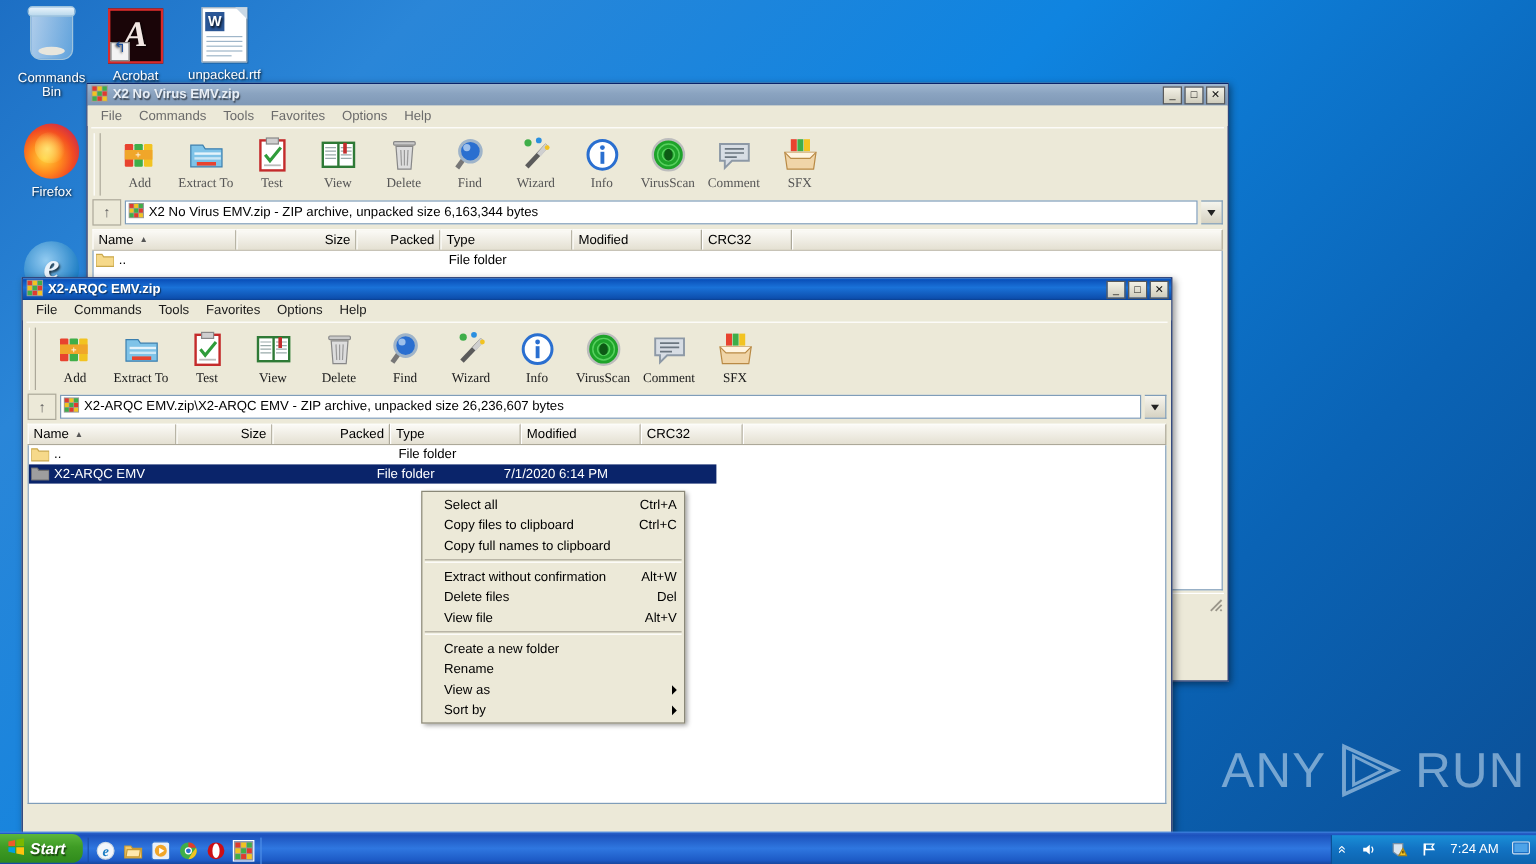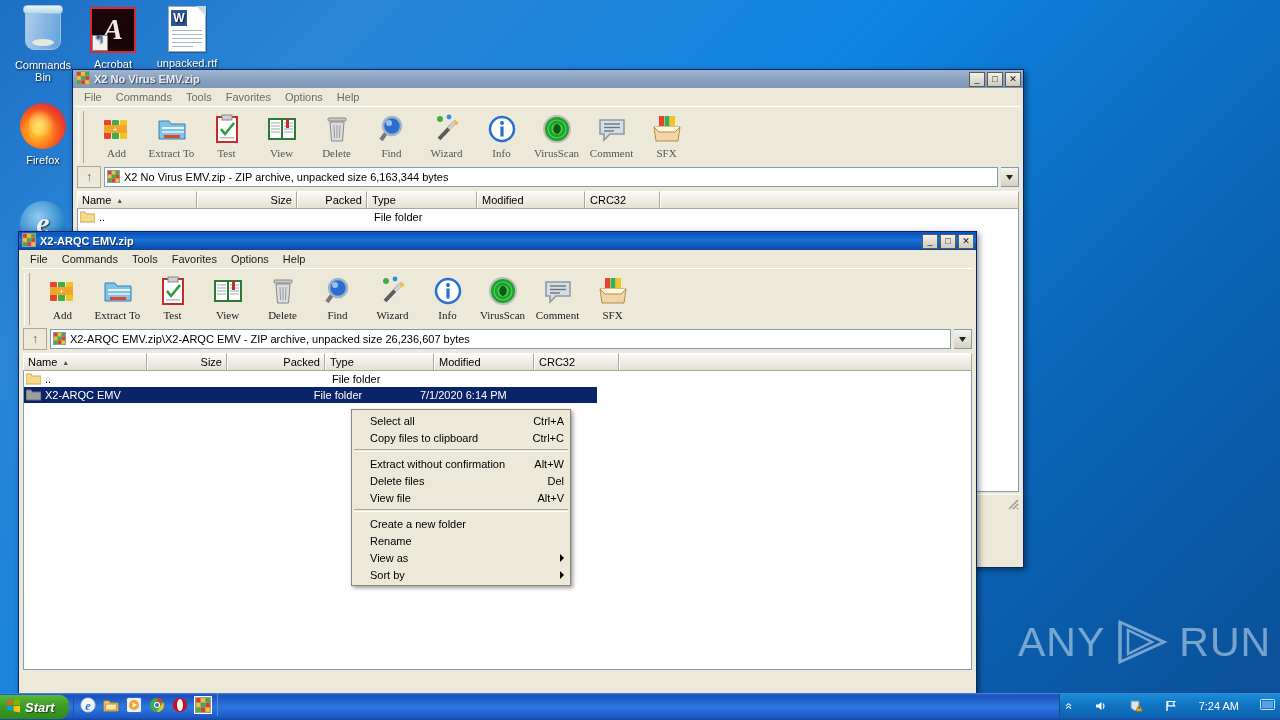--- a/index.html
+++ b/index.html
@@ -107,29 +107,29 @@
      border:1px solid #8a8878;box-shadow:2px 2px 4px rgba(0,0,0,.4);padding:2px 0;z-index:60;}
   .mi{display:flex;align-items:center;height:17px;padding:0 6px 0 18px;font-size:11px;color:#000;position:relative;}
   .mi .acc{margin-left:auto;padding-left:14px;color:#000;}
   .mi .arrow{margin-left:auto;width:0;height:0;border-left:4px solid #000;
      border-top:4px solid transparent;border-bottom:4px solid transparent;}
   .msep{height:1px;margin:3px 2px;border-top:1px solid #aca899;border-bottom:1px solid #fff;}
 
   
   #taskbar{position:absolute;left:0;bottom:0;width:1280px;height:26px;
      background:linear-gradient(180deg,#2a60c8 0%,#1c52bd 8%,#2f77e0 50%,#1d5ac6 88%,#16479f 100%);
-     border-top:1px solid #3f7fe0;display:flex;align-items:flex-start;}
+     border-top:1px solid #3f7fe0;display:flex;align-items:flex-end;}
   #startbtn{height:24px;margin:1px 4px 1px 0;padding:0 14px 0 6px;display:flex;align-items:center;gap:4px;
      background:linear-gradient(180deg,#5bb63c 0%,#3f9c25 45%,#2f8a1b 100%);
      border-radius:0 9px 9px 0;color:#fff;font-size:13px;font-weight:bold;font-style:italic;
      text-shadow:1px 1px 1px rgba(0,0,0,.55);}
   .ql{display:flex;align-items:center;gap:7px;padding:0 6px;height:22px;
      border-left:1px solid #1a4fa8;border-right:1px solid #4e8fe8;}
   .qli{width:16px;height:16px;position:relative;}
-  #tray{margin-left:auto;height:24px;display:flex;align-items:center;gap:21px;padding:0 6px;
+  #tray{margin-left:auto;height:24px;display:flex;align-items:center;gap:11px;padding:0 6px;
      background:linear-gradient(180deg,#1a8fd8 0%,#1274c4 45%,#0d63ae 100%);
      border-left:1px solid #0b4f96;color:#fff;font-size:11px;}
   .trayico{width:14px;height:14px;position:relative;}
 </style>
 </head>
 <body>
 
 <div id="desktop">
 
   <div class="desk-icon" style="left:6px;top:4px;">
@@ -700,20 +700,24 @@
 <div id="ctxmenu">
 
   <div class="mi">
     <span>Select all</span>
     <span class="acc">Ctrl+A</span>
   </div>
   <div class="mi">
     <span>Copy files to clipboard</span>
     <span class="acc">Ctrl+C</span>
   </div>
+  <div class="mi">
+    <span>Copy full names to clipboard</span>
+    <span class="acc"></span>
+  </div>
 
   <div class="msep"></div>
 
   <div class="mi">
     <span>Extract without confirmation</span>
     <span class="acc">Alt+W</span>
   </div>
   <div class="mi">
     <span>Delete files</span>
     <span class="acc">Del</span>

